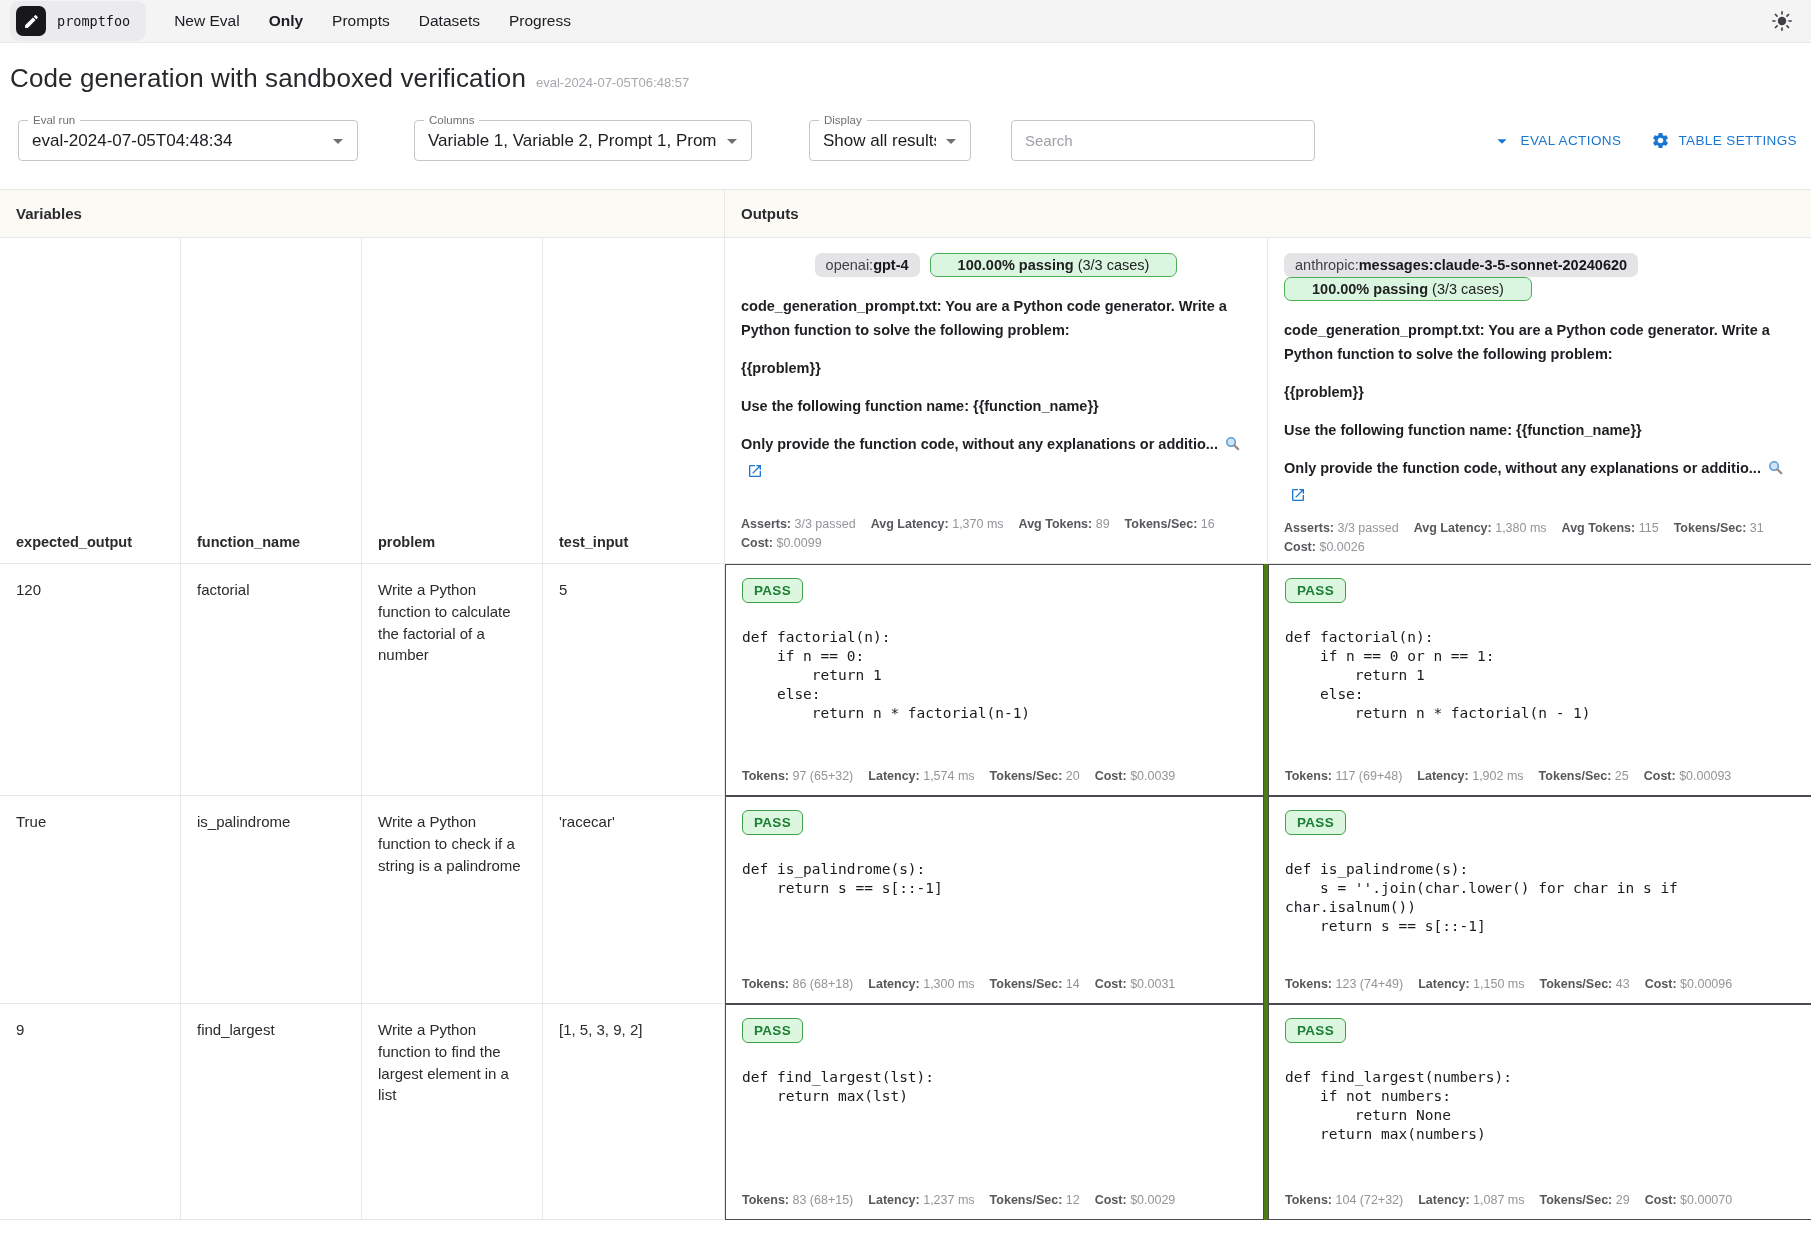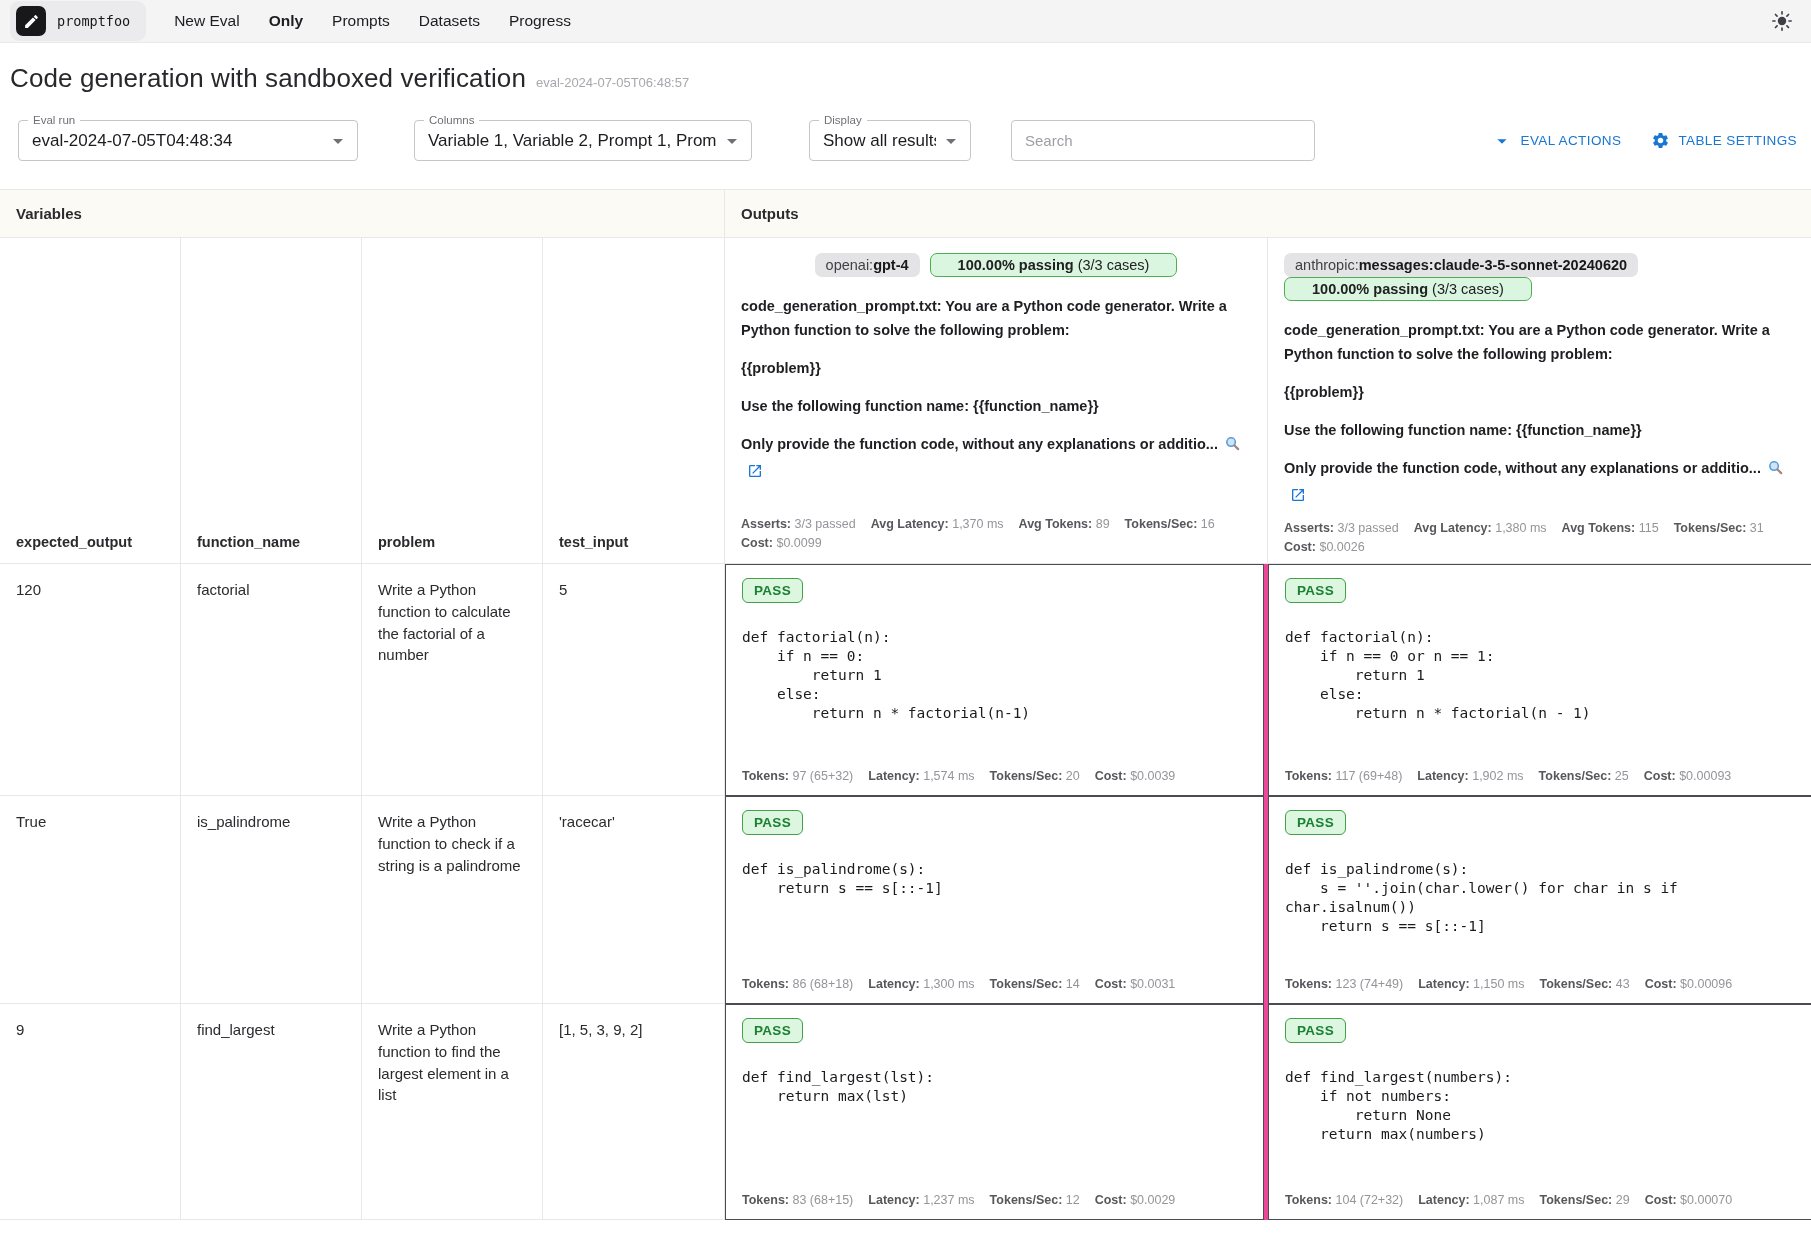--- a/index.html
+++ b/index.html
@@ -65,21 +65,21 @@
   .prompt-text p + p { margin-top:14px; }
   .inline-ico { display:inline-block; vertical-align:-3px; margin-left:6px; cursor:pointer; }
   
   .stats { display:flex; flex-wrap:wrap; column-gap:15px; row-gap:3px;
            font-size:12.5px; line-height:16px; }
   .stats .stat { white-space:nowrap; }
   .stats .stat b { color:#57575c; font-weight:700; }
   .stats .stat span { color:#94949a; }
   .hdr-stats { margin-top:auto; padding-top:10px; }
   
-  .oc { background:#ec4899; }
+  .oc { background:#4d7c0f; }
   .oc.gap-r { padding-right:4px; }
   .output-box { height:100%; border:1px solid #4b4b52; background:#fff;
                 display:flex; flex-direction:column; padding:13px 16px 11px; overflow:hidden; }
   .pass-badge { align-self:flex-start; background:#dcf6e0; border:1px solid #43a047;
                 color:#1b8032; font-weight:700; font-size:13.5px; letter-spacing:.3px;
                 padding:4px 11px; border-radius:6px; }
   .code-block { margin:25px 0 0; white-space:pre-wrap;
                 font-family:"DejaVu Sans Mono","Liberation Mono",monospace;
                 font-size:14.5px; line-height:19px; color:#1b1b1f; }
   .row-stats { margin-top:auto; padding-top:8px; }

